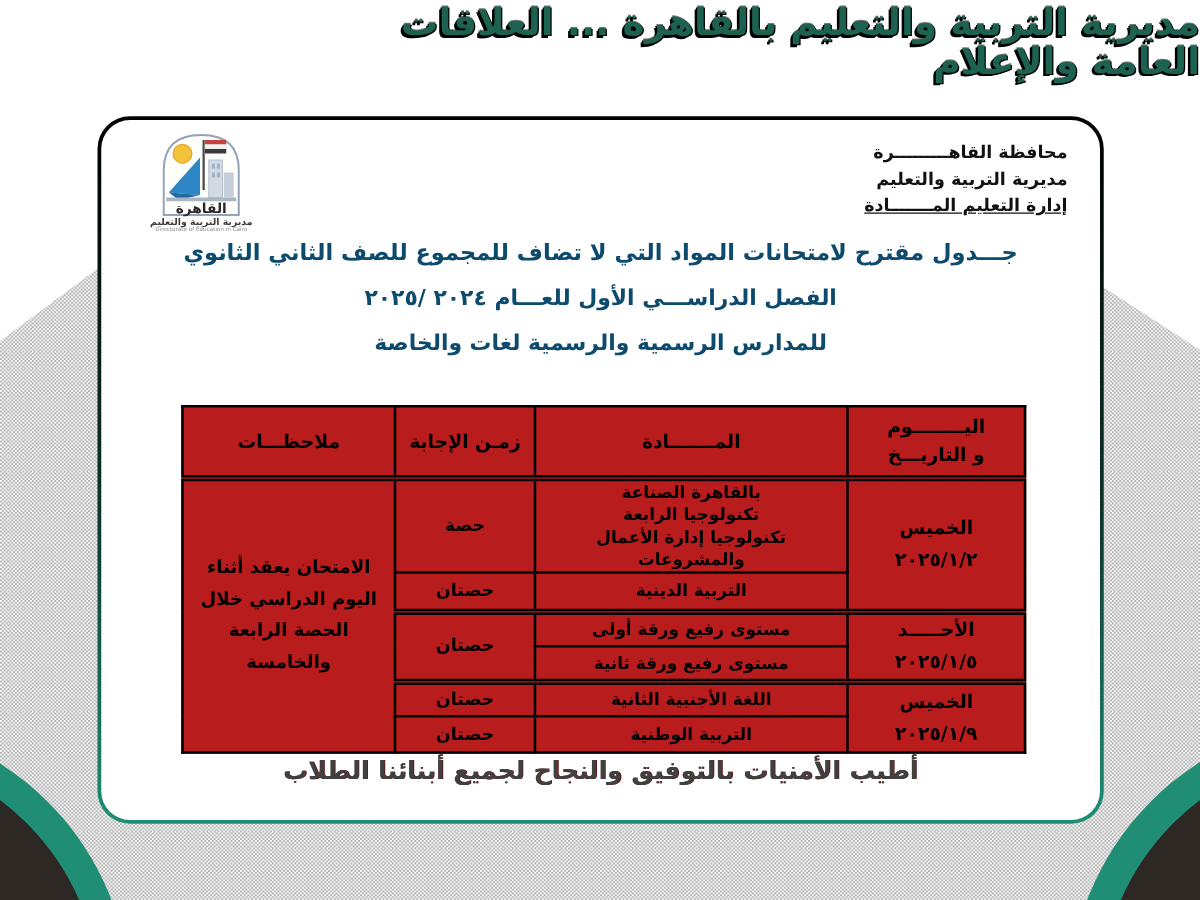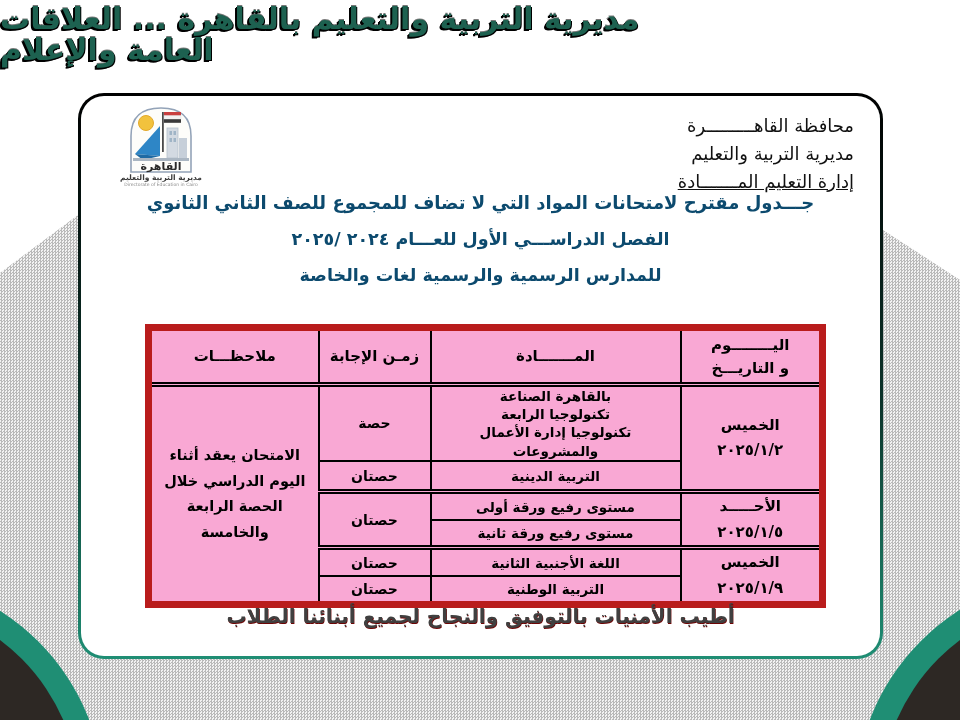--- a/index.html
+++ b/index.html
@@ -20,42 +20,42 @@
   }
   .corner-circle{position:absolute;border-radius:50%;}
   .teal-left  {left:-344px;top:576px;width:448px;height:448px;background:#1f8e74;z-index:2;}
   .dark-left  {left:-320px;top:600px;width:400px;height:400px;background:#2d2824;z-index:3;}
   .teal-right {left:855px;top:575px;width:450px;height:450px;background:#1f8e74;z-index:2;}
   .dark-right {left:880px;top:600px;width:400px;height:400px;background:#2d2824;z-index:3;}
 
   
   .banner{
     position:absolute;top:4px;left:0;width:960px;z-index:4;
-    text-align:left;direction:rtl;
+    text-align:right;direction:rtl;
   }
   .banner-inner{
     display:inline-block;max-width:650px;
     font-size:30px;font-weight:bold;line-height:1.02;
     color:#1d6150;
     text-shadow:-2px 2px 0 #000,-1px 1px 0 #000,1px 1px 0 #000,0 -1px 0 #00000088;
   }
 
   
   .panel-frame{
     position:absolute;left:78px;top:93px;width:805px;height:566px;z-index:5;
     border-radius:26px;box-sizing:border-box;padding:3px;
     background:linear-gradient(180deg,#000 0%,#0b332a 55%,#1f8e74 100%);
   }
   .panel{position:relative;width:100%;height:100%;background:#fff;border-radius:23px;overflow:hidden;}
 
   
   .letterhead{
     position:absolute;top:16px;right:26px;width:240px;z-index:6;
     direction:rtl;text-align:right;
-    font-size:18px;font-weight:normal;color:#111;line-height:1.55;
+    font-size:14px;font-weight:bold;color:#111;line-height:1.55;
   }
   .letterhead .underlined{text-decoration:underline;}
 
   
   .logo{position:absolute;left:30px;top:8px;width:100px;height:92px;z-index:6;text-align:center;}
   .logo svg{display:block;margin:0 auto;}
   .logo-caption-ar{font-size:7.5px;font-weight:bold;color:#3a3a3a;direction:rtl;line-height:1.1;}
   .logo-caption-en{font-size:4.5px;color:#8a8a8a;line-height:1.2;}
 
   
@@ -64,21 +64,21 @@
     direction:rtl;text-align:center;color:#0c4a6e;font-weight:bold;
   }
   .doc-title .t1{font-size:18px;line-height:1.0;}
   .doc-title .t2{font-size:17.5px;margin-top:17px;}
   .doc-title .t3{font-size:17.5px;margin-top:16px;}
 
   
   .table-wrap{position:absolute;left:64px;top:228px;z-index:6;direction:rtl;}
   table.exam{
     border-collapse:collapse;table-layout:fixed;width:674px;
-    border:7px solid #b91c1c;background:#f9a8d4;
+    border:1px solid #b91c1c;background:#b91c1c;
   }
   table.exam td{
     border:2px solid #000;text-align:center;vertical-align:middle;
     font-weight:bold;color:#000;padding:0 4px;box-sizing:border-box;
   }
   tr.hdr td{height:57px;border-bottom:5px double #000;font-size:15px;line-height:1.5;}
   tr.group-start td{border-top:5px double #000;}
   td.day-cell{font-size:15px;line-height:1.7;}
   td.subject-cell{font-size:13.5px;line-height:1.35;}
   td.time-cell{font-size:14px;}

